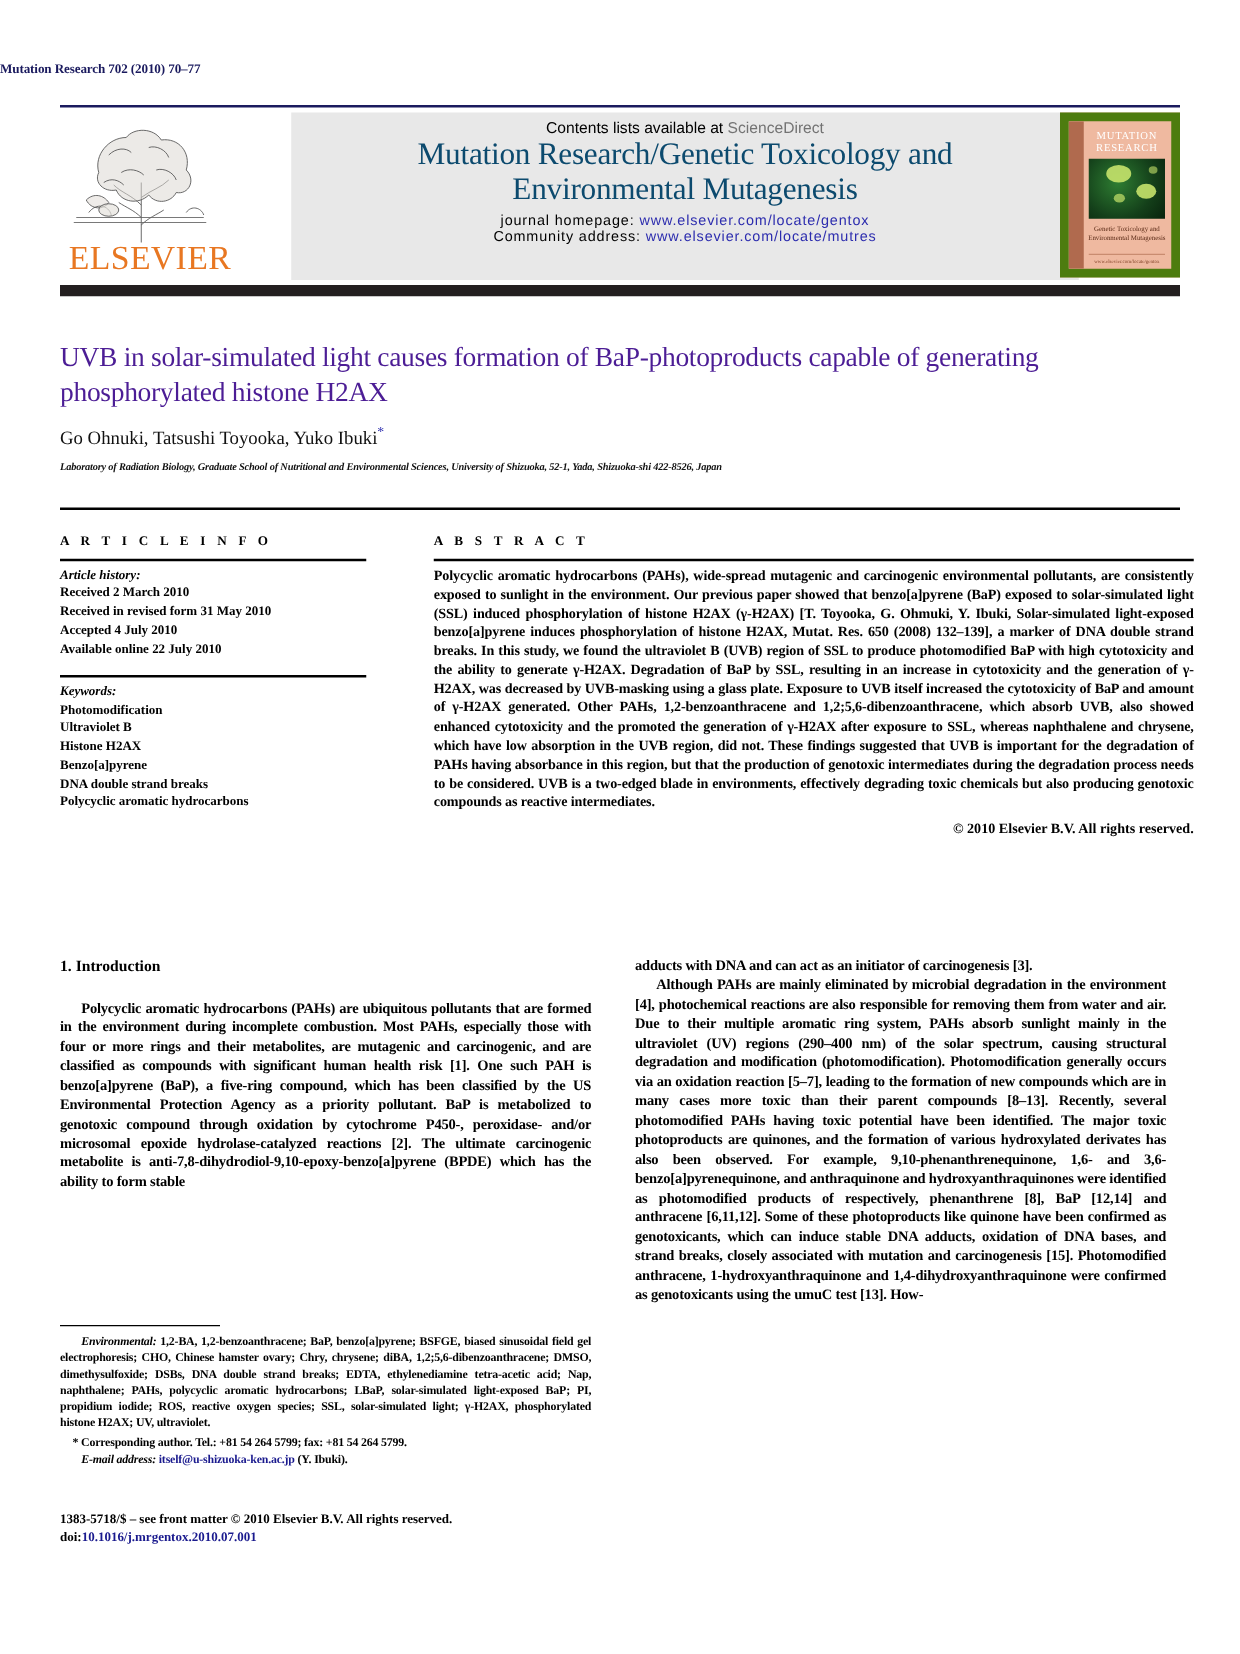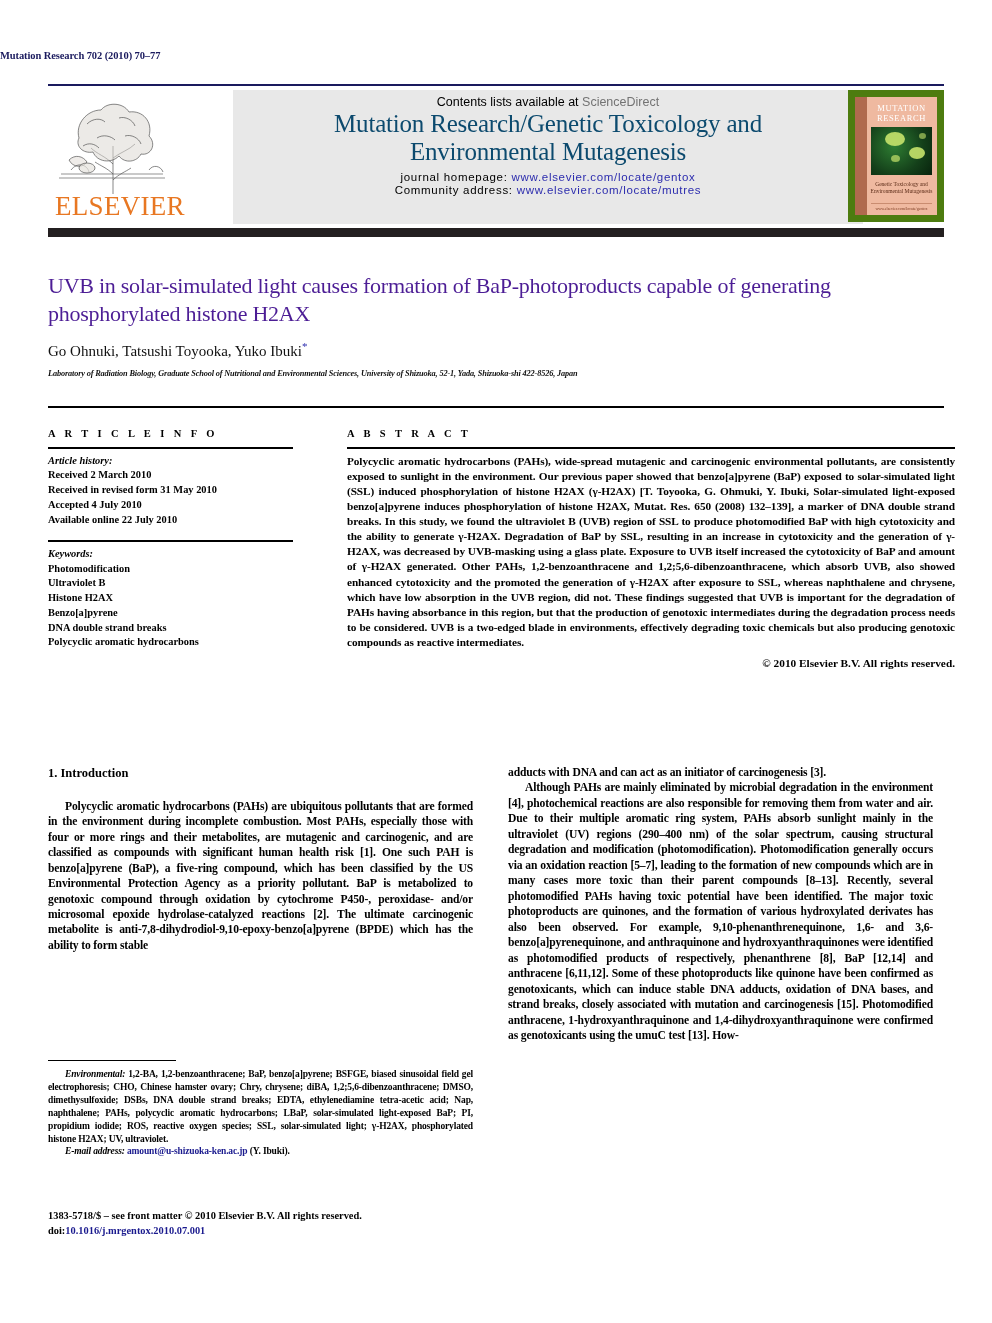--- a/index.html
+++ b/index.html
@@ -435,23 +435,24 @@
 
   <div class="body-col body-right">
     <p class="noindent">adducts with DNA and can act as an initiator of carcinogenesis [3].</p>
     <p>Although PAHs are mainly eliminated by microbial degradation in the environment [4], photochemical reactions are also responsible for removing them from water and air. Due to their multiple aromatic ring system, PAHs absorb sunlight mainly in the ultraviolet (UV) regions (290–400 nm) of the solar spectrum, causing structural degradation and modification (photomodification). Photomodification generally occurs via an oxidation reaction [5–7], leading to the formation of new compounds which are in many cases more toxic than their parent compounds [8–13]. Recently, several photomodified PAHs having toxic potential have been identified. The major toxic photoproducts are quinones, and the formation of various hydroxylated derivates has also been observed. For example, 9,10-phenanthrenequinone, 1,6- and 3,6-benzo[a]pyrenequinone, and anthraquinone and hydroxyanthraquinones were identified as photomodified products of respectively, phenanthrene [8], BaP [12,14] and anthracene [6,11,12]. Some of these photoproducts like quinone have been confirmed as genotoxicants, which can induce stable DNA adducts, oxidation of DNA bases, and strand breaks, closely associated with mutation and carcinogenesis [15]. Photomodified anthracene, 1-hydroxyanthraquinone and 1,4-dihydroxyanthraquinone were confirmed as genotoxicants using the umuC test [13]. How-</p>
   </div>
 
   <div class="footnote-rule"></div>
   <div class="footnotes">
     <span style="display:inline-block;width:17px;"></span><span class="abbr-lead">Environmental:</span>
     <span>1,2-BA, 1,2-benzoanthracene; BaP, benzo[a]pyrene; BSFGE, biased sinusoidal field gel electrophoresis; CHO, Chinese hamster ovary; Chry, chrysene; diBA, 1,2;5,6-dibenzoanthracene; DMSO, dimethysulfoxide; DSBs, DNA double strand breaks; EDTA, ethylenediamine tetra-acetic acid; Nap, naphthalene; PAHs, polycyclic aromatic hydrocarbons; LBaP, solar-simulated light-exposed BaP; PI, propidium iodide; ROS, reactive oxygen species; SSL, solar-simulated light; γ-H2AX, phosphorylated histone H2AX; UV, ultraviolet.</span>
+    <span class="corr">* Corresponding author. Tel.: +81 54 264 5799; fax: +81 54 264 5799.</span>
     <span class="mail">
       <span class="it">E-mail address:</span>
-      <a href="#">amount@u-shizuoka-ken.ac.jp</a>
+      <a href="#">itself@u-shizuoka-ken.ac.jp</a>
       <span>(Y. Ibuki).</span>
     </span>
   </div>
 
   <div class="footer">
     <div>1383-5718/$ – see front matter © 2010 Elsevier B.V. All rights reserved.</div>
     <div><span>doi:</span><span class="doi">10.1016/j.mrgentox.2010.07.001</span></div>
   </div>
 
 </div>

